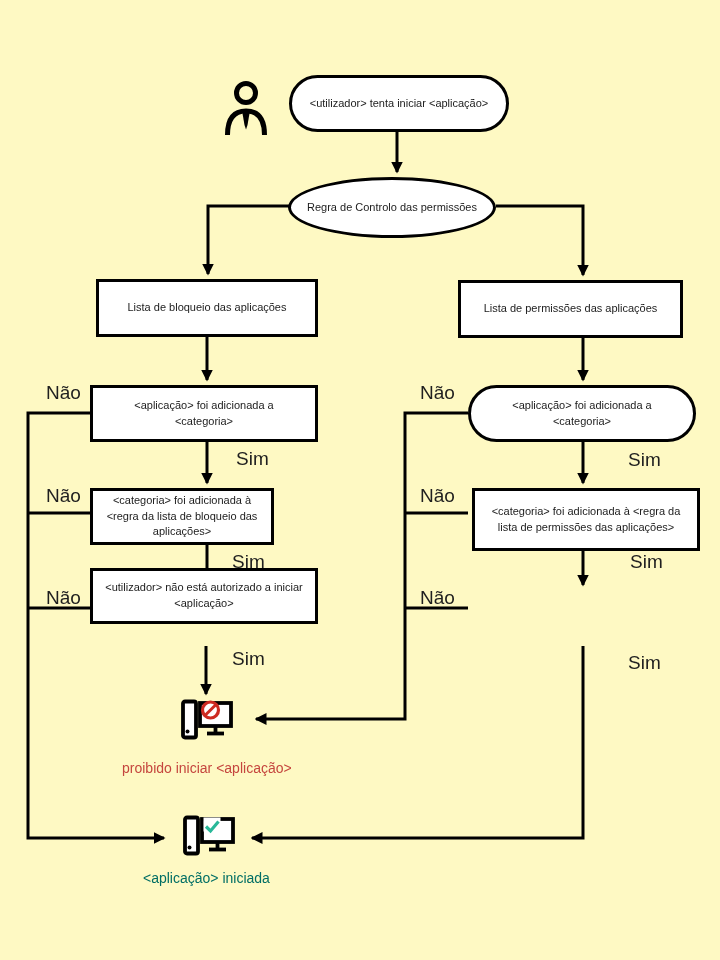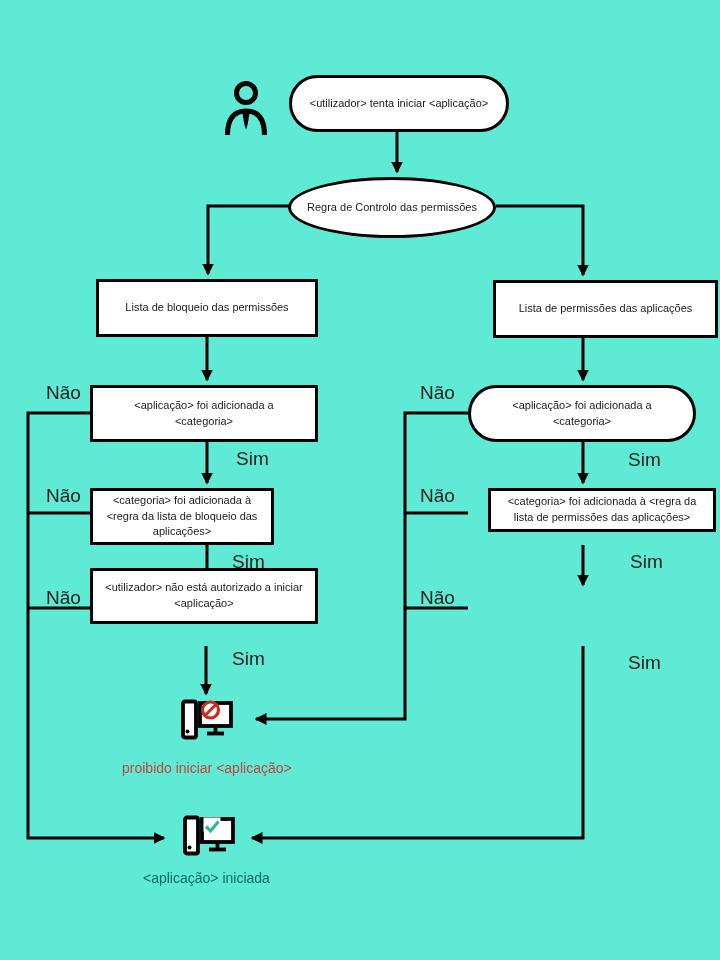--- a/index.html
+++ b/index.html
@@ -1,17 +1,17 @@
 <!DOCTYPE html>
 <html><head>
 <meta charset="utf-8">
 <style>
   html,body{margin:0;padding:0;background:#ffffff;}
   .stage{
-    position:relative;width:720px;height:960px;background:#5eead4;
+    position:relative;width:720px;height:960px;background:#fef9c3;
     font-family:"Liberation Sans",sans-serif;color:#1c1c1c;overflow:hidden;
   }
   .edges{position:absolute;left:0;top:0;width:720px;height:960px;}
   .edges path{stroke:#000;stroke-width:3;fill:none;}
   .node{
     position:absolute;box-sizing:border-box;background:#fff;border:3px solid #000;
     display:flex;align-items:center;justify-content:center;text-align:center;
     font-size:11px;line-height:1.45;color:#1c1c1c;padding:2px 12px;z-index:2;
   }
   .pill{border-radius:29px;}
@@ -55,33 +55,33 @@
   <svg class="icon" style="left:225px;top:80px" width="42" height="58" viewBox="0 0 42 58">
     <circle cx="21" cy="13" r="9.5" style="fill:none;stroke:#000;stroke-width:5"></circle>
     <path d="M2.5,55 C2.5,39 9,31 21,31 C33,31 39.5,39 39.5,55" style="fill:none;stroke:#000;stroke-width:5"></path>
     <path d="M21,30 L24.5,33.5 L22.5,45 L21,49.5 L19.5,45 L17.5,33.5 Z" style="fill:#000;stroke:none"></path>
   </svg>
 
   <div class="node pill" style="left:289px;top:75px;width:220px;height:57px">&lt;utilizador&gt; tenta iniciar &lt;aplicação&gt;</div>
 
   <div class="node ellipse" style="left:288px;top:177px;width:208px;height:61px">Regra de Controlo das permissões</div>
 
-  <div class="node" style="left:96px;top:279px;width:222px;height:58px">Lista de bloqueio das permissões</div>
+  <div class="node" style="left:96px;top:279px;width:222px;height:58px">Lista de bloqueio das aplicações</div>
 
-  <div class="node" style="left:493px;top:280px;width:225px;height:58px">Lista de permissões das aplicações</div>
+  <div class="node" style="left:458px;top:280px;width:225px;height:58px">Lista de permissões das aplicações</div>
 
   <div class="node" style="left:90px;top:385px;width:228px;height:57px">&lt;aplicação&gt; foi adicionada a &lt;categoria&gt;</div>
 
   <div class="node" style="left:90px;top:488px;width:184px;height:57px">&lt;categoria&gt; foi adicionada à &lt;regra da lista de bloqueio das aplicações&gt;</div>
 
   <div class="node" style="left:90px;top:568px;width:228px;height:56px">&lt;utilizador&gt; não está autorizado a iniciar &lt;aplicação&gt;</div>
 
   <div class="node pill" style="left:468px;top:385px;width:228px;height:57px">&lt;aplicação&gt; foi adicionada a &lt;categoria&gt;</div>
 
-  <div class="node" style="left:488px;top:488px;width:228px;height:44px">&lt;categoria&gt; foi adicionada à &lt;regra da lista de permissões das aplicações&gt;</div>
+  <div class="node" style="left:472px;top:488px;width:228px;height:63px">&lt;categoria&gt; foi adicionada à &lt;regra da lista de permissões das aplicações&gt;</div>
 
 
   <span class="lbl" style="left:46px;top:383px">Não</span>
   <span class="lbl" style="left:46px;top:486px">Não</span>
   <span class="lbl" style="left:46px;top:588px">Não</span>
   <span class="lbl" style="left:420px;top:383px">Não</span>
   <span class="lbl" style="left:420px;top:486px">Não</span>
   <span class="lbl" style="left:420px;top:588px">Não</span>
   <span class="lbl" style="left:236px;top:449px">Sim</span>
   <span class="lbl" style="left:232px;top:552px">Sim</span>

